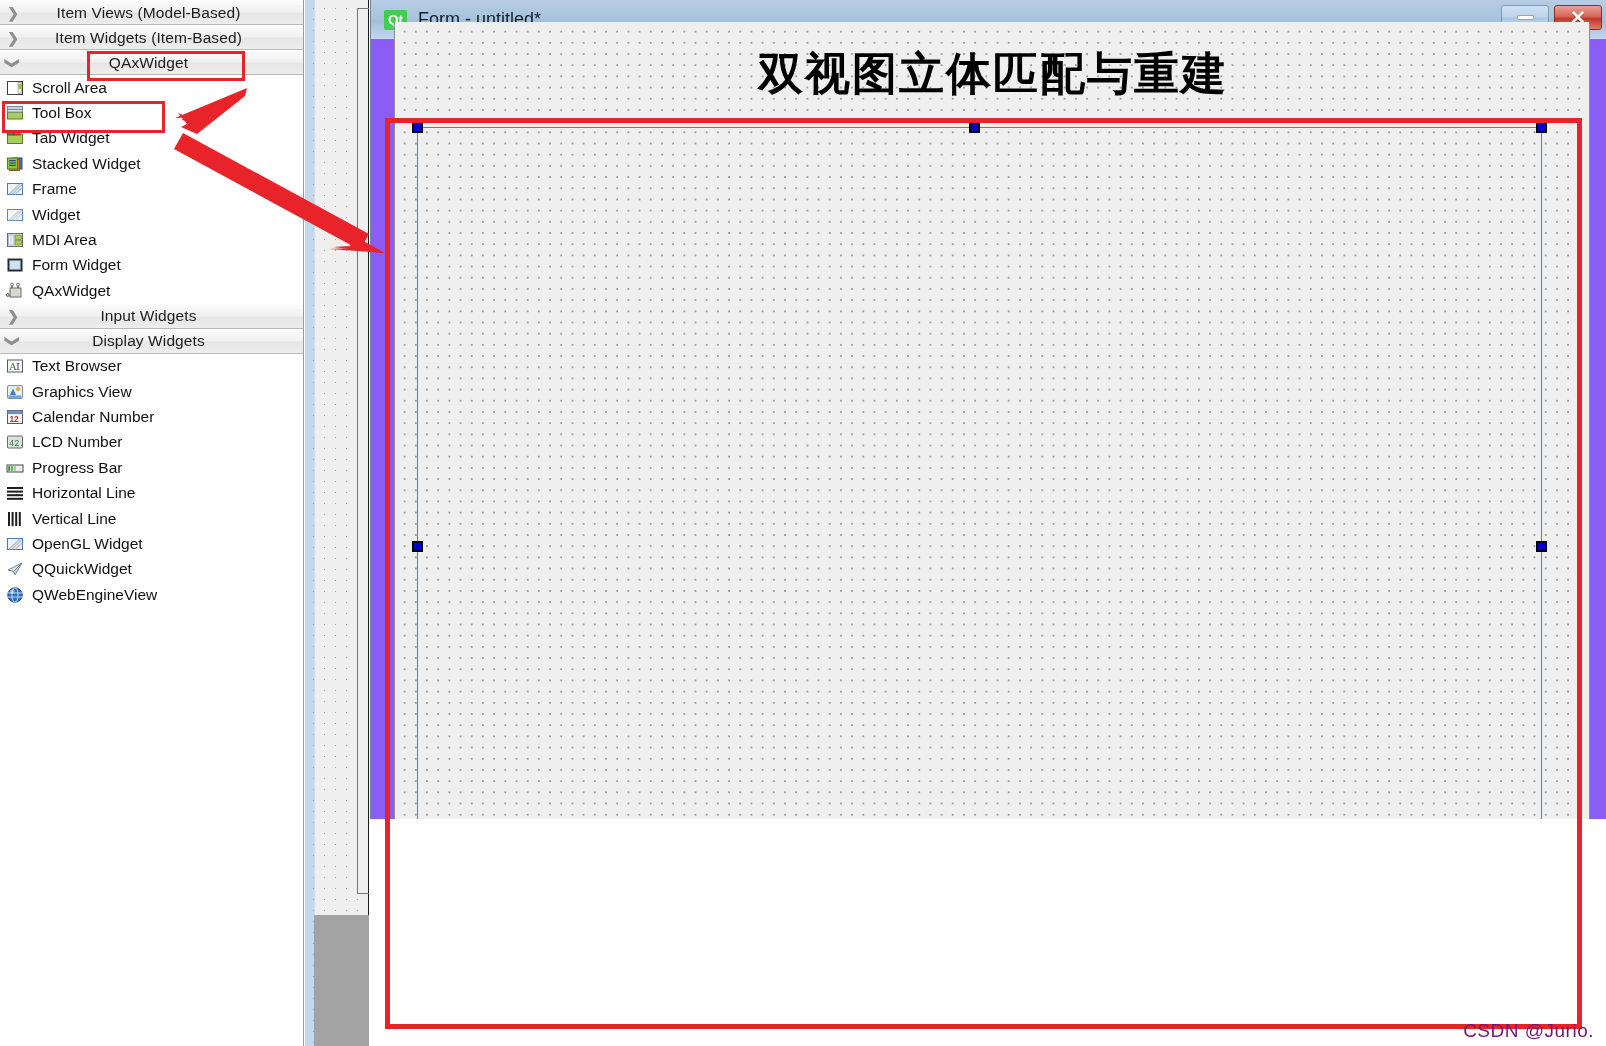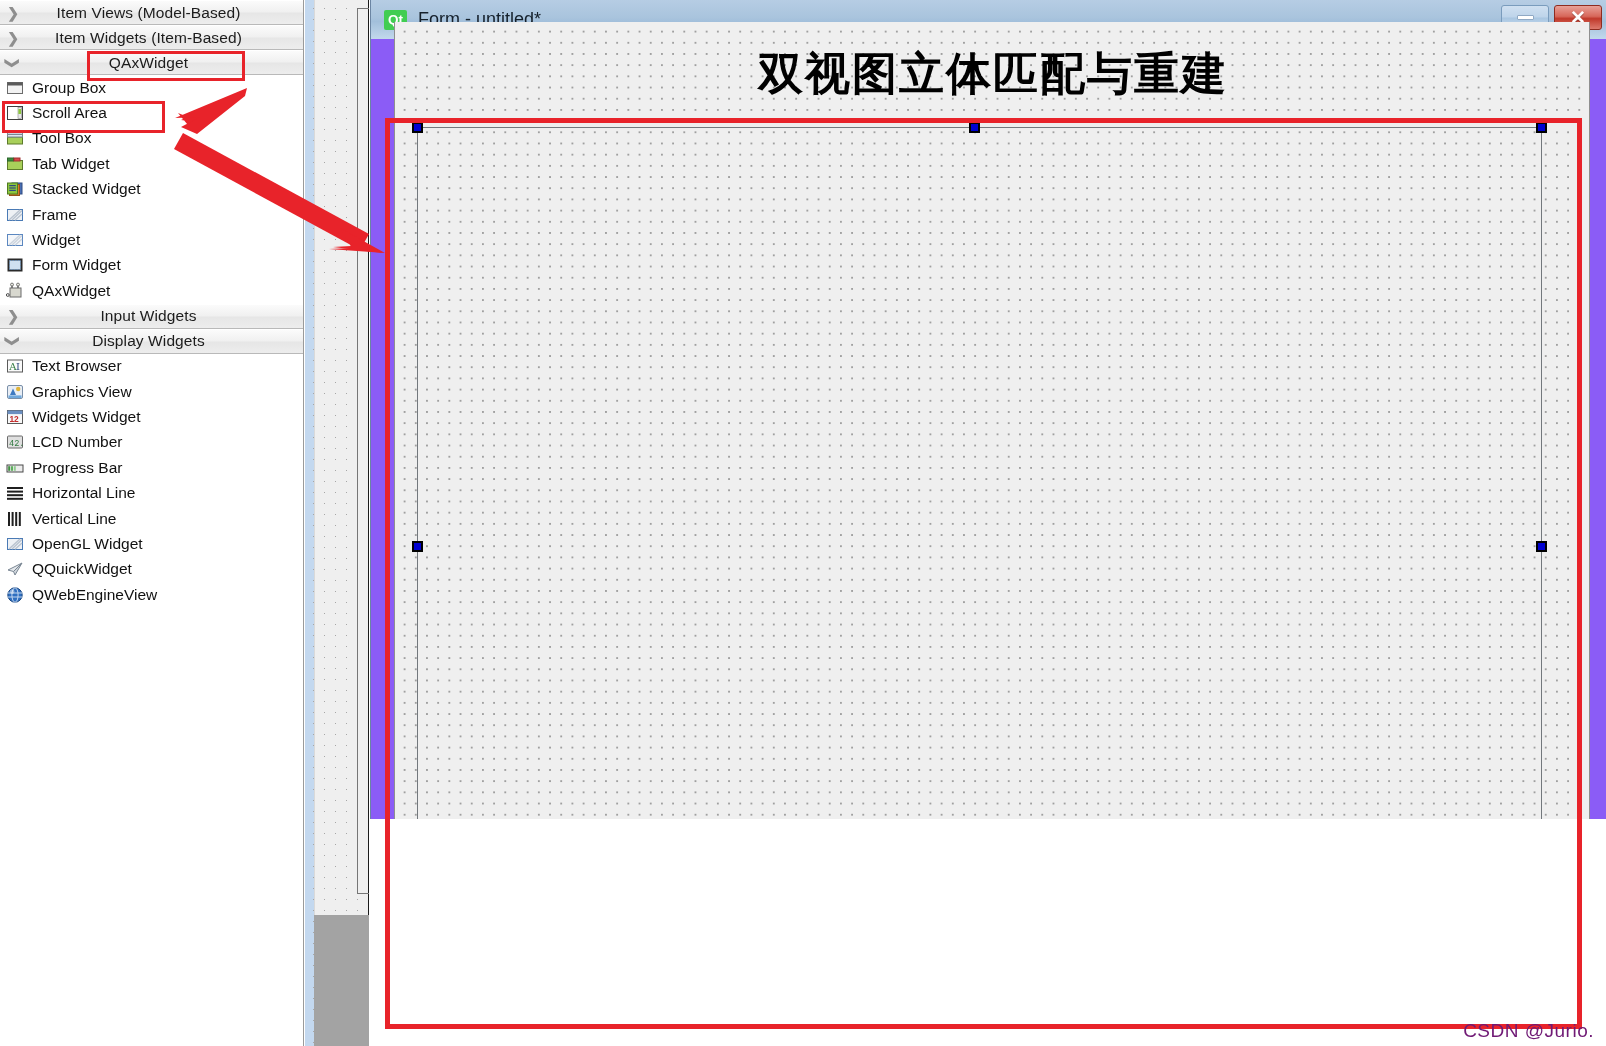--- a/index.html
+++ b/index.html
@@ -285,29 +285,20 @@
           <span class="chev" style="transform: none; display: inline-block;">❯</span>
           <span class="cat-title">Item Widgets (Item-Based)</span>
         </div>
         <div class="cat-header">
           <span class="chev" style="transform: rotate(90deg); display: inline-block;">❯</span>
           <span class="cat-title">QAxWidget</span>
         </div>
         <div class="w-item">
           <span class="w-ico">
             <svg viewBox="0 0 18 18" xmlns="http://www.w3.org/2000/svg">
-              <rect x="1.5" y="3.5" width="15" height="11" fill="#f2f2f2" stroke="#6b6b6b"></rect>
-              <rect x="1.5" y="3.5" width="15" height="3" fill="#5a5a5a"></rect>
-            </svg>
-          </span>
-          <span class="w-label">Group Box</span>
-        </div>
-        <div class="w-item">
-          <span class="w-ico">
-            <svg viewBox="0 0 18 18" xmlns="http://www.w3.org/2000/svg">
               <rect x="1.5" y="2.5" width="15" height="13" fill="#ffffff" stroke="#3f3f3f"></rect>
               <rect x="12" y="3.5" width="3.5" height="11" fill="#e8e8e8" stroke="#8a8a8a" stroke-width="0.6"></rect>
               <rect x="12.4" y="5" width="2.7" height="5" fill="#8cc63f"></rect>
             </svg>
           </span>
           <span class="w-label">Scroll Area</span>
         </div>
         <div class="w-item">
           <span class="w-ico">
             <svg viewBox="0 0 18 18" xmlns="http://www.w3.org/2000/svg">
@@ -355,20 +346,31 @@
             <svg viewBox="0 0 18 18" xmlns="http://www.w3.org/2000/svg">
               <rect x="1.5" y="3.5" width="15" height="11" fill="#f4f6f9" stroke="#5b87c0"></rect>
               <path d="M3 14 L14 4 M6 14 L16 4.5 M9 14.3 L16 8" stroke="#cbd3dd" stroke-width="1.4" fill="none"></path>
             </svg>
           </span>
           <span class="w-label">Widget</span>
         </div>
         <div class="w-item">
           <span class="w-ico">
             <svg viewBox="0 0 18 18" xmlns="http://www.w3.org/2000/svg">
+              <rect x="1.5" y="2.5" width="15" height="13" fill="#f0f0f0" stroke="#6b6b6b"></rect>
+              <rect x="2.6" y="4" width="5.4" height="10" fill="#dfe9f5" stroke="#8fa8c4" stroke-width="0.6"></rect>
+              <rect x="9" y="4" width="6.4" height="4.6" fill="#a8cf5a" stroke="#5d7a2b" stroke-width="0.6"></rect>
+              <rect x="9" y="9.5" width="6.4" height="4.5" fill="#a8cf5a" stroke="#5d7a2b" stroke-width="0.6"></rect>
+            </svg>
+          </span>
+          <span class="w-label">MDI Area</span>
+        </div>
+        <div class="w-item">
+          <span class="w-ico">
+            <svg viewBox="0 0 18 18" xmlns="http://www.w3.org/2000/svg">
               <rect x="1.5" y="2.5" width="15" height="13" fill="#2a2a2a"></rect>
               <rect x="3.5" y="4.5" width="11" height="9" fill="#cfe0f0" stroke="#6b8fb5" stroke-dasharray="1.6 1.2"></rect>
             </svg>
           </span>
           <span class="w-label">Form Widget</span>
         </div>
         <div class="w-item">
           <span class="w-ico">
             <svg viewBox="0 0 18 18" xmlns="http://www.w3.org/2000/svg">
               <rect x="4" y="6" width="11" height="9" fill="#d8d8cf" stroke="#6b6b6b"></rect>
@@ -410,21 +412,21 @@
           <span class="w-label">Graphics View</span>
         </div>
         <div class="w-item">
           <span class="w-ico">
             <svg viewBox="0 0 18 18" xmlns="http://www.w3.org/2000/svg">
               <rect x="1.5" y="2.5" width="15" height="13" fill="#f8f8f8" stroke="#5a5a5a"></rect>
               <rect x="1.5" y="2.5" width="15" height="3.6" fill="#6c8fc0"></rect>
               <text x="3.4" y="14" font-family="Liberation Sans, sans-serif" font-size="8.4" font-weight="bold" fill="#c42b2b">12</text>
             </svg>
           </span>
-          <span class="w-label">Widgets Widget</span>
+          <span class="w-label">Calendar Number</span>
         </div>
         <div class="w-item">
           <span class="w-ico">
             <svg viewBox="0 0 18 18" xmlns="http://www.w3.org/2000/svg">
               <rect x="1.5" y="3" width="15" height="12" rx="1" fill="#dfdfdf" stroke="#6a6a6a"></rect>
               <text x="3" y="12.6" font-family="Liberation Mono, monospace" font-size="8.6" fill="#2f7a3f">42.</text>
             </svg>
           </span>
           <span class="w-label">LCD Number</span>
         </div>

